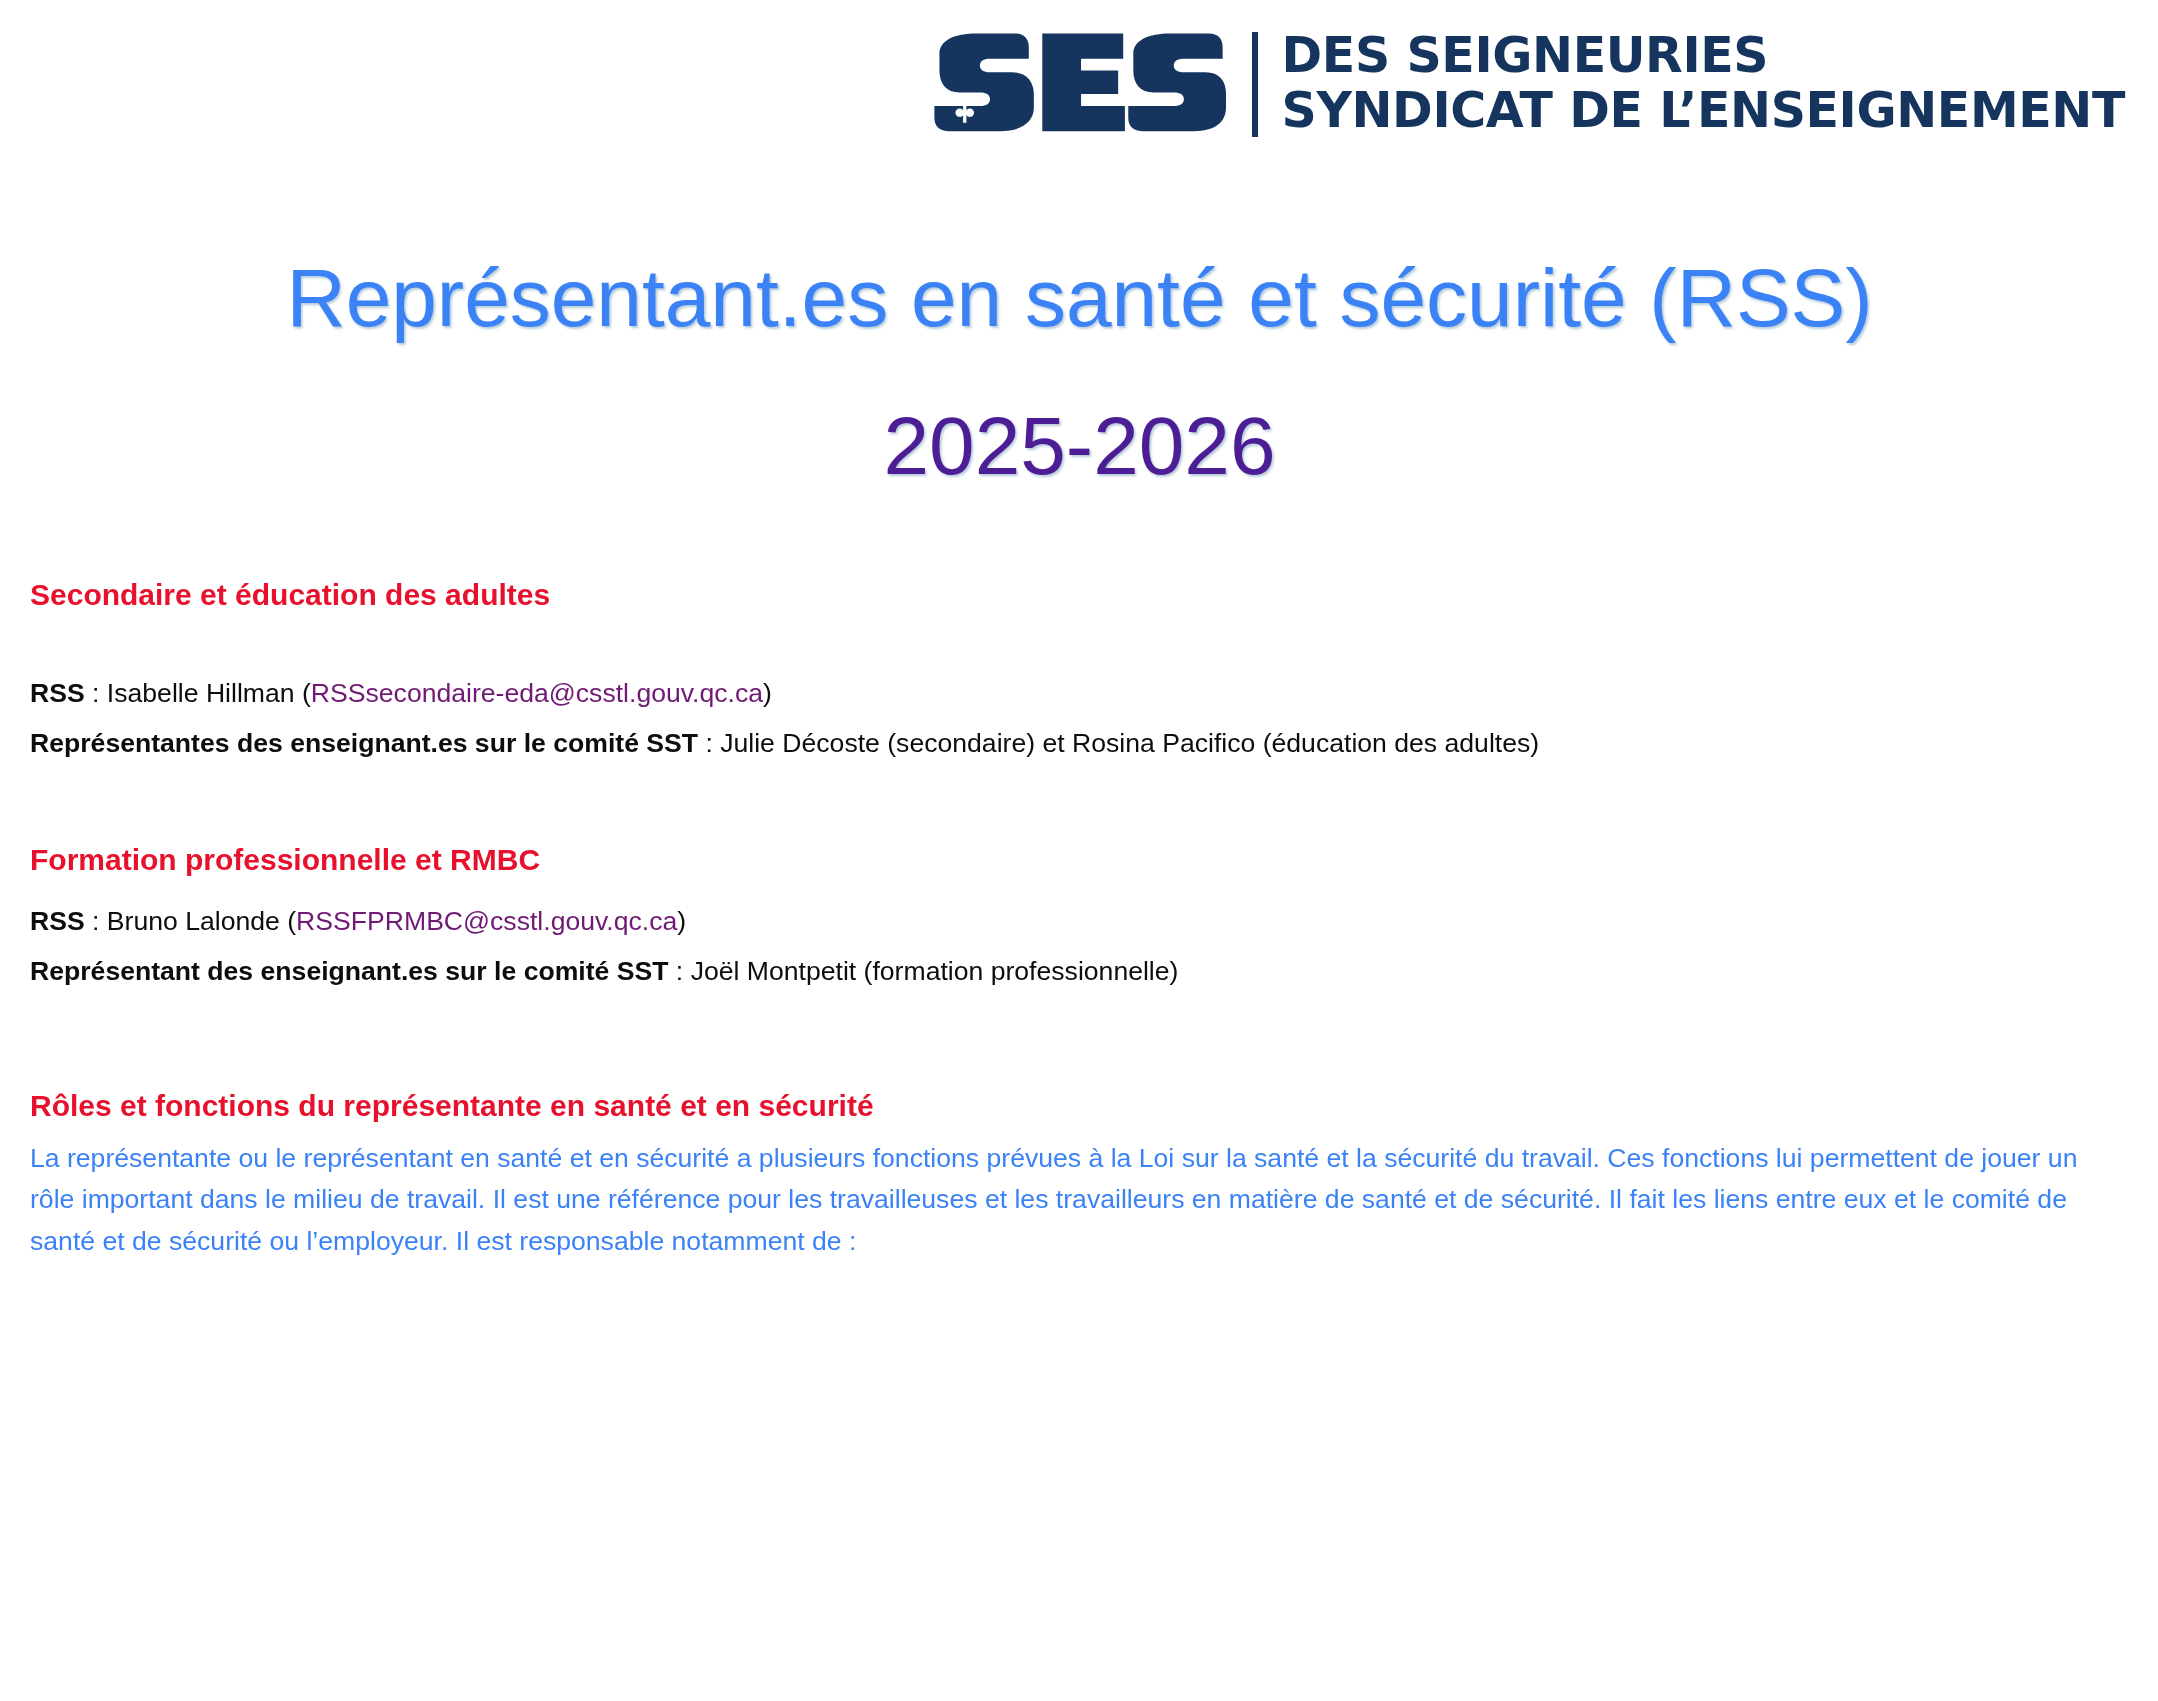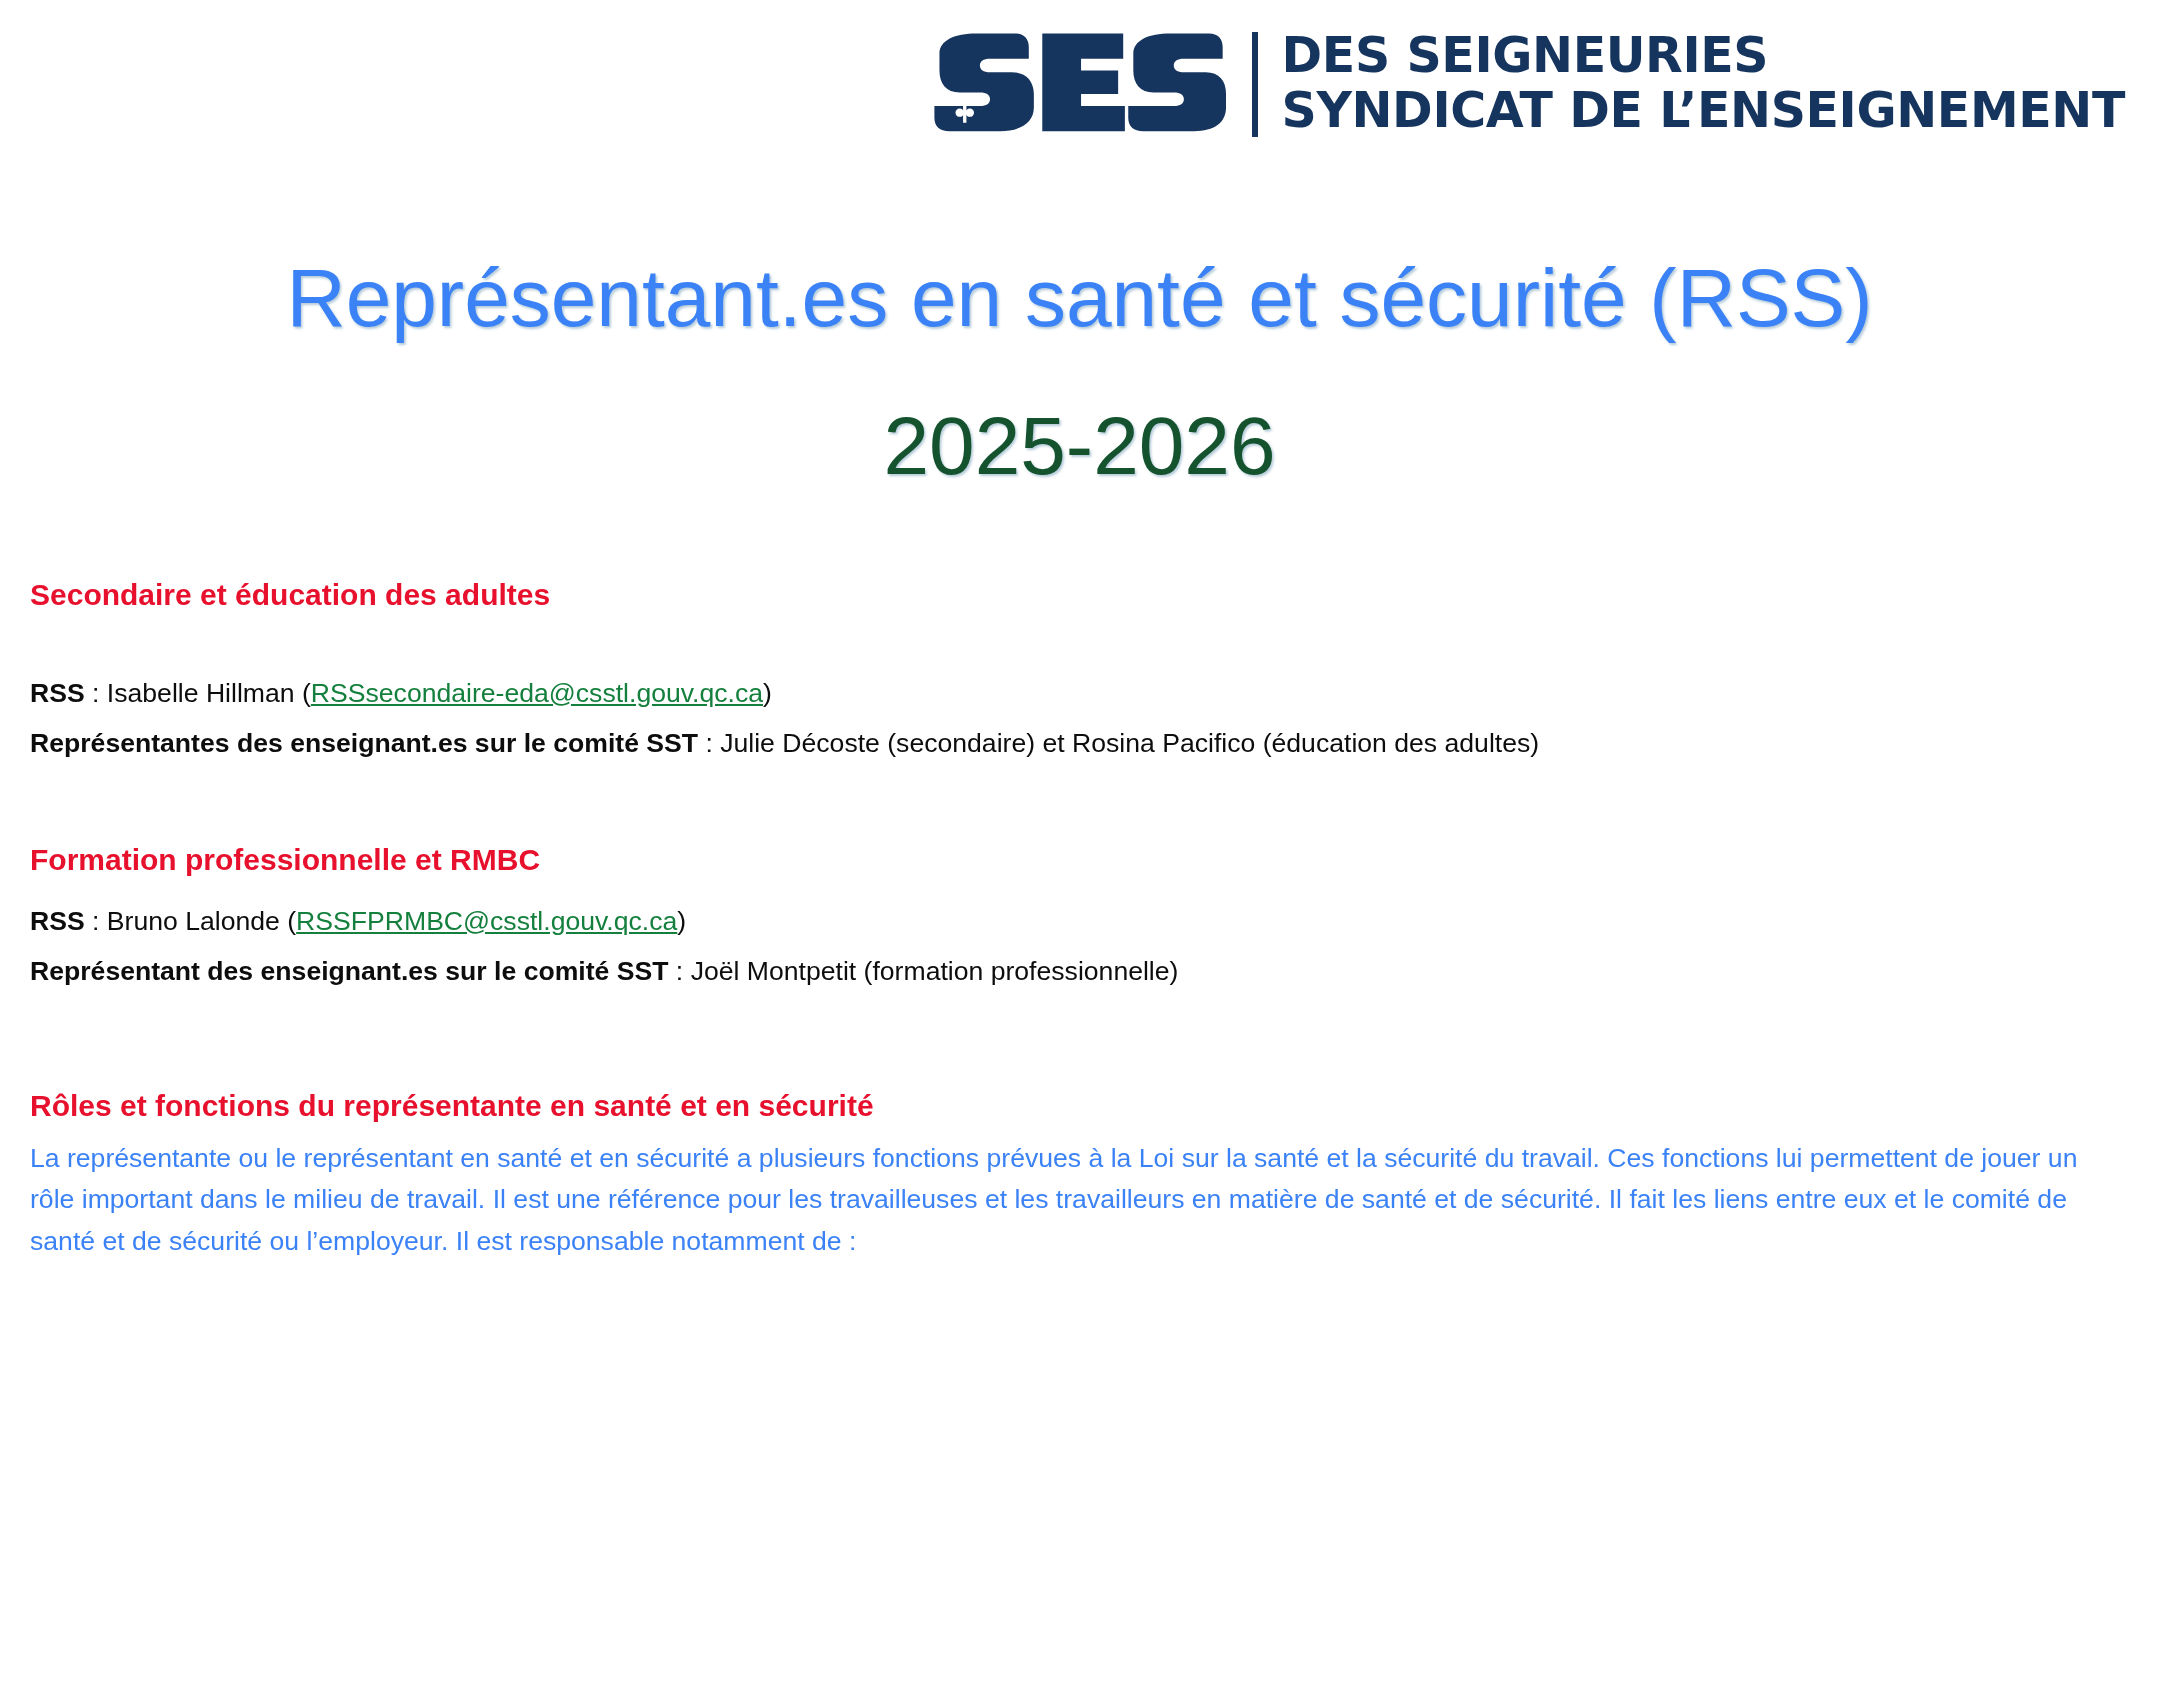--- a/index.html
+++ b/index.html
@@ -65,21 +65,21 @@
     font-weight: normal;
     color: #3b82f6;
     line-height: 1.32;
     text-shadow: 1.7px 1.7px 2.5px rgba(120,160,185,0.55);
     margin: 0;
   }
   .doc-subtitle {
     font-family: "Liberation Sans", sans-serif;
     font-size: 82px;
     font-weight: normal;
-    color: #14532d;
+    color: #4c1d95;
     line-height: 1.32;
     text-shadow: 1.7px 1.7px 2.5px rgba(120,160,185,0.55);
     margin: 40px 0 0 0;
   }
 
   
   .content {
     padding: 0 30px 0 30px;
     margin-top: 73px;
   }
@@ -91,22 +91,21 @@
     margin: 0;
   }
   .para {
     font-size: 26.6px;
     line-height: 1.52;
     margin: 0;
     color: #0d0d0d;
   }
   .para b { font-weight: bold; }
   .link {
-    text-decoration: underline;
-    color: #15803d;
+    color: #701a75;
     text-align: center;
   }
   .gap-lg { height: 56px; }
   .gap-md { height: 37px; }
   .gap-sm { height: 18.6px; }
   .gap-xs { height: 10px; }
 
   .body-para {
     font-size: 26.6px;
     line-height: 1.56;

